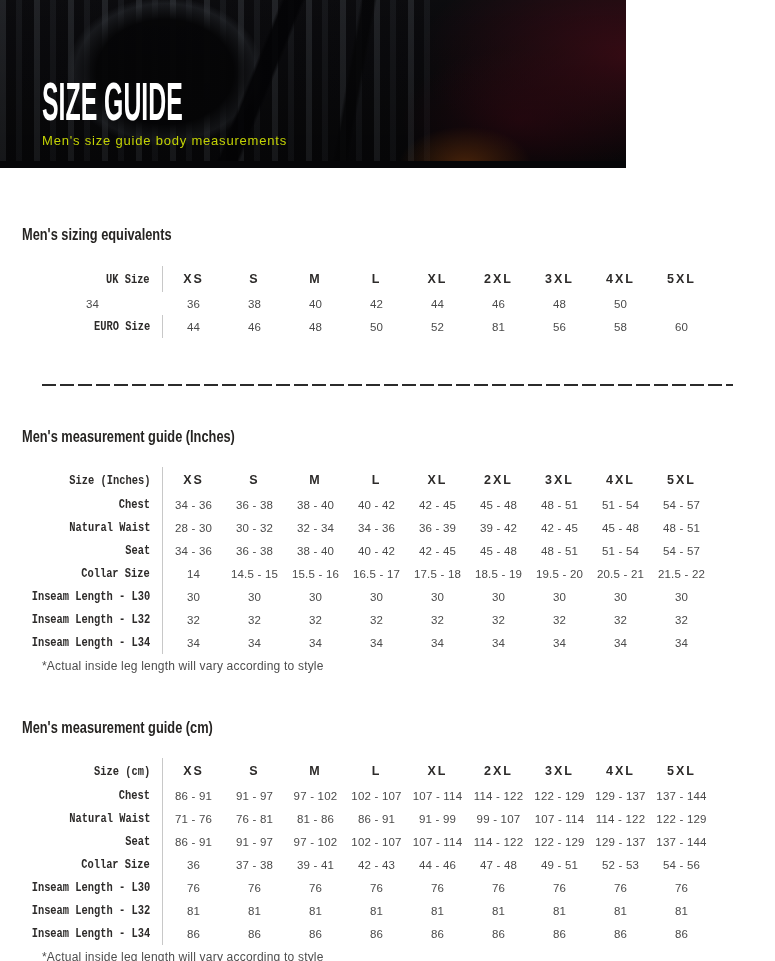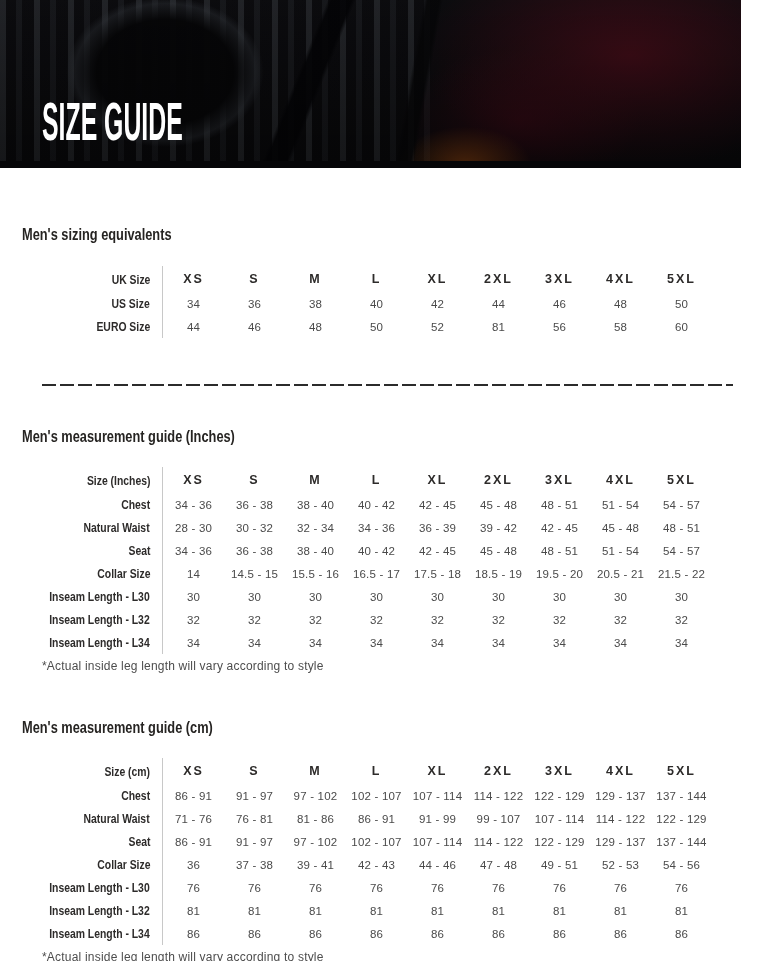--- a/index.html
+++ b/index.html
@@ -1,21 +1,21 @@
 <!DOCTYPE html>
 <html><head>
 <meta charset="utf-8">
 <style>
   * { margin:0; padding:0; box-sizing:border-box; }
   html,body { width:775px; background:#ffffff; font-family:"Liberation Sans", sans-serif; }
   body { height:961px; overflow:hidden; position:relative; }
 
   
   .hero {
-    position:relative; width:741px; height:168px; overflow:hidden;
+    position:relative; width:626px; height:168px; overflow:hidden;
     background-color:#0d0d10;
     background-image:
       linear-gradient(112deg, transparent 40.5%, rgba(5,5,8,0.9) 41%, rgba(5,5,8,0.9) 43.5%, transparent 44%),
       linear-gradient(100deg, transparent 55%, rgba(8,8,10,0.85) 55.5%, rgba(8,8,10,0.85) 57%, transparent 57.5%),
       radial-gradient(ellipse 95px 55px at 465px 165px, rgba(150,72,18,0.9), rgba(150,72,18,0) 70%),
       radial-gradient(ellipse 290px 160px at 630px 55px, rgba(84,16,30,0.95), rgba(84,16,30,0) 72%),
       radial-gradient(ellipse 160px 95px at 520px 120px, rgba(60,12,24,0.85), rgba(60,12,24,0) 75%),
       radial-gradient(ellipse 125px 95px at 165px 72px, rgba(8,8,10,0.97) 55%, rgba(72,78,86,0.35) 72%, rgba(72,78,86,0) 79%),
       repeating-linear-gradient(90deg, rgba(152,162,172,0.22) 0px, rgba(152,162,172,0.22) 6px, rgba(15,15,18,0.04) 6px, rgba(15,15,18,0.04) 16px, rgba(112,120,130,0.16) 16px, rgba(112,120,130,0.16) 22px, rgba(10,10,12,0.04) 22px, rgba(10,10,12,0.04) 34px),
       linear-gradient(#101014, #0b0b0e);
@@ -52,21 +52,21 @@
   
   .table { margin-top:21px; }
   .t-1 { margin-top:22px; }
   .trow {
     display:grid; grid-template-columns:141px repeat(9, 61px);
     align-items:center; height:23px;
   }
   .trow.thead { height:26px; }
   .tlabel {
     height:100%; display:flex; align-items:center; justify-content:flex-end;
-    padding-right:12px; border-right:1px solid #c8c8c8;
+    padding-right:12px; border-right:1px solid #c8c8c8;font-family:Liberation Mono, monospace;
   }
   .tlabel .clbl {
     display:inline-block; font-weight:700; font-size:13px; color:#2d2b2a;
     white-space:nowrap; transform:scaleX(0.8); transform-origin:100% 50%;
   }
   .tcell {
     text-align:center; font-size:11.5px; color:#4a4a4a; letter-spacing:0.2px; white-space:nowrap;
   }
   .thead .tcell { font-weight:700; font-size:12.5px; letter-spacing:2px; color:#2d2b2a; }
 
@@ -80,20 +80,21 @@
   .footnote {
     margin:5px 42px 0 42px; font-size:12px; color:#4d4d4d; letter-spacing:0.2px;
   }
 </style>
 </head>
 <body>
 
 <div class="hero">
   <div class="hero-inner">
     <h1 class="hero-title">SIZE GUIDE</h1>
+    <div class="hero-subtitle">Men's size guide body measurements</div>
   </div>
 </div>
 
 <section class="sect">
   <h2 class="sect-heading sh-1">Men's sizing equivalents</h2>
   <div class="table t-1">
       <div class="trow thead">
         <div class="tlabel">
           <span class="clbl">UK Size</span>
         </div>
@@ -101,23 +102,20 @@
         <div class="tcell">S</div>
         <div class="tcell">M</div>
         <div class="tcell">L</div>
         <div class="tcell">XL</div>
         <div class="tcell">2XL</div>
         <div class="tcell">3XL</div>
         <div class="tcell">4XL</div>
         <div class="tcell">5XL</div>
       </div>
       <div class="trow">
-        <div class="tlabel">
-          <span class="clbl">US Size</span>
-        </div>
         <div class="tcell">34</div>
         <div class="tcell">36</div>
         <div class="tcell">38</div>
         <div class="tcell">40</div>
         <div class="tcell">42</div>
         <div class="tcell">44</div>
         <div class="tcell">46</div>
         <div class="tcell">48</div>
         <div class="tcell">50</div>
       </div>

